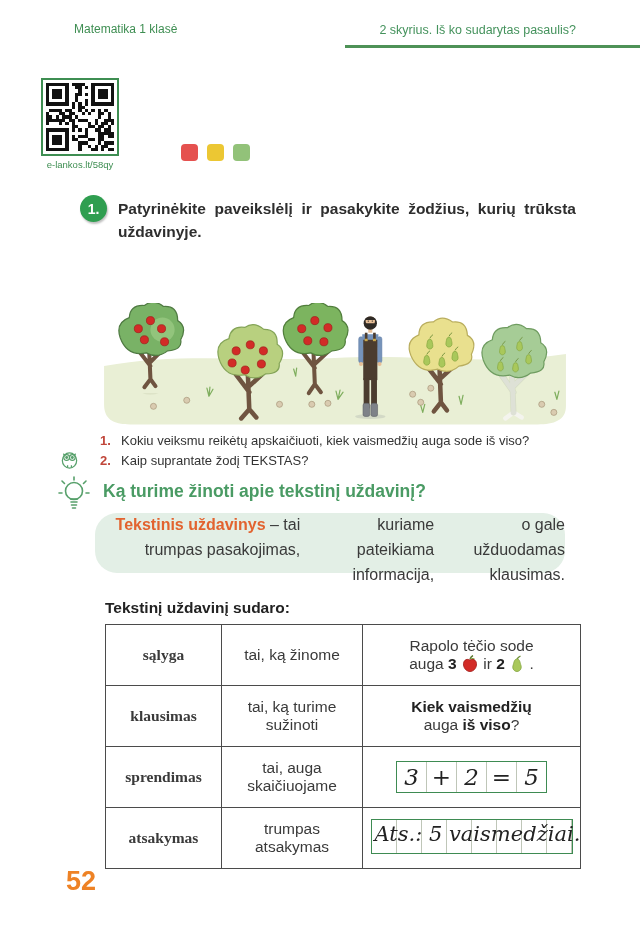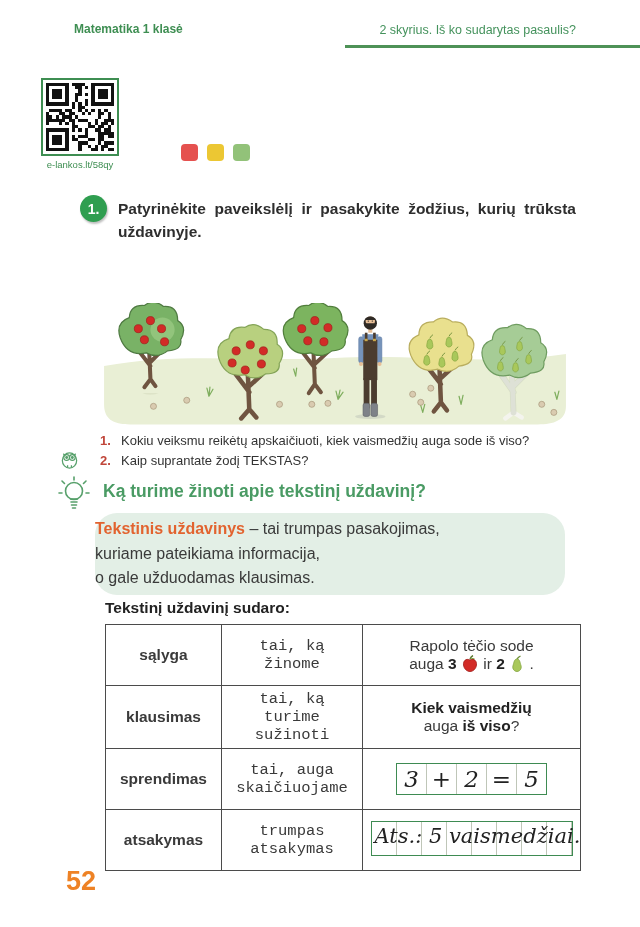--- a/index.html
+++ b/index.html
@@ -1,21 +1,21 @@
 <!DOCTYPE html>
 <html><head>
 <meta charset="utf-8">
 <style>
   html,body{margin:0;padding:0;background:#fff;}
   .page{
     position:relative;width:640px;height:927px;background:#ffffff;
     font-family:"Liberation Sans",sans-serif;color:#3a3a3a;overflow:hidden;
   }
   
-  .hdr-left{position:absolute;left:74px;top:22px;font-size:12px;font-weight:bold;color:#3e8e52;}
+  .hdr-left{position:absolute;left:74px;top:22px;font-size:12px;font-weight:normal;color:#3e8e52;}
   .hdr-right{position:absolute;right:64px;top:23px;font-size:12.5px;color:#44925c;}
   .hdr-line{position:absolute;left:345px;right:0;top:45px;height:2.5px;background:#4e9257;}
   
   .qr-block{position:absolute;left:40px;top:78px;width:80px;text-align:center;}
   .qr-frame{width:68px;height:68px;border:2px solid #3e8e52;background:#fff;padding:3px;margin:0 auto;}
   .qr-frame svg{display:block;width:68px;height:68px;}
   .qr-caption{font-size:9.5px;color:#3e8e52;margin-top:3px;}
   
   .lesson{position:absolute;left:140px;top:101px;font-size:23px;font-weight:bold;letter-spacing:.5px;}
   .lesson .num{color:#f08326;margin-right:10px;}
@@ -35,31 +35,31 @@
   .illustration{position:absolute;left:98px;top:303px;width:474px;height:127px;}
   
   .questions{position:absolute;left:100px;top:433px;font-size:13px;color:#333;}
   .q-row{display:flex;margin-bottom:5px;}
   .q-num{color:#c0463a;font-weight:bold;width:21px;flex:0 0 21px;}
   .owl{position:absolute;left:59px;top:449px;width:21px;height:21px;}
   
   .bulb{position:absolute;left:57px;top:473px;width:34px;height:40px;}
   .know{position:absolute;left:103px;top:481px;font-size:17.5px;font-weight:bold;color:#4a9b64;}
   
-  .defbox{position:absolute;left:95px;top:513px;width:470px;height:82px;background:#e3efe6;
-    border-radius:22px;display:flex;flex-direction:column;justify-content:center;
-    text-align:left;font-size:16px;color:#3a3a3a;line-height:1.55;}
+  .defbox{position:absolute;left:95px;top:513px;width:470px;height:60px;background:#e3efe6;
+    border-radius:22px;display:flex;flex-direction:row;justify-content:center;
+    text-align:right;font-size:16px;color:#3a3a3a;line-height:1.55;}
   .defbox .term{color:#e2632f;font-weight:bold;}
   
   .tbl-heading{position:absolute;left:105px;top:599px;font-size:15.5px;font-weight:bold;color:#222;}
   table.info{position:absolute;left:105px;top:624px;border-collapse:collapse;table-layout:fixed;}
   table.info td{border:1.5px solid #4b4b4b;text-align:center;vertical-align:middle;
     font-size:15.5px;color:#3a3a3a;padding:4px 6px;height:52px;}
-  td.c-term{width:103px;font-weight:bold;color:#222;}
-  td.c-desc{width:128px;font-family:Liberation Mono, monospace;}
+  td.c-term{width:103px;font-weight:bold;color:#222;font-family:Liberation Serif, serif;}
+  td.c-desc{width:128px;}
   td.c-ex{width:205px;}
   .fruit-icon{vertical-align:-4px;}
   .hw-grid{display:inline-flex;border:1.5px solid #3e8b52;background:#fff;}
   .hw-cell{width:29px;height:30px;border-right:1px solid #bfc6b8;display:flex;align-items:center;justify-content:center;
     font-family:"DejaVu Serif",serif;font-style:italic;font-size:23px;color:#222;}
   .hw-cell:last-child{border-right:none;}
   .ans-grid{position:relative;display:inline-flex;border:1.5px solid #3e8b52;background:#fff;height:33px;}
   .ans-cell{width:24px;height:33px;border-right:1px solid #bfc6b8;}
   .ans-cell:last-child{border-right:none;}
   .ans-text{position:absolute;left:3px;top:2px;white-space:nowrap;

